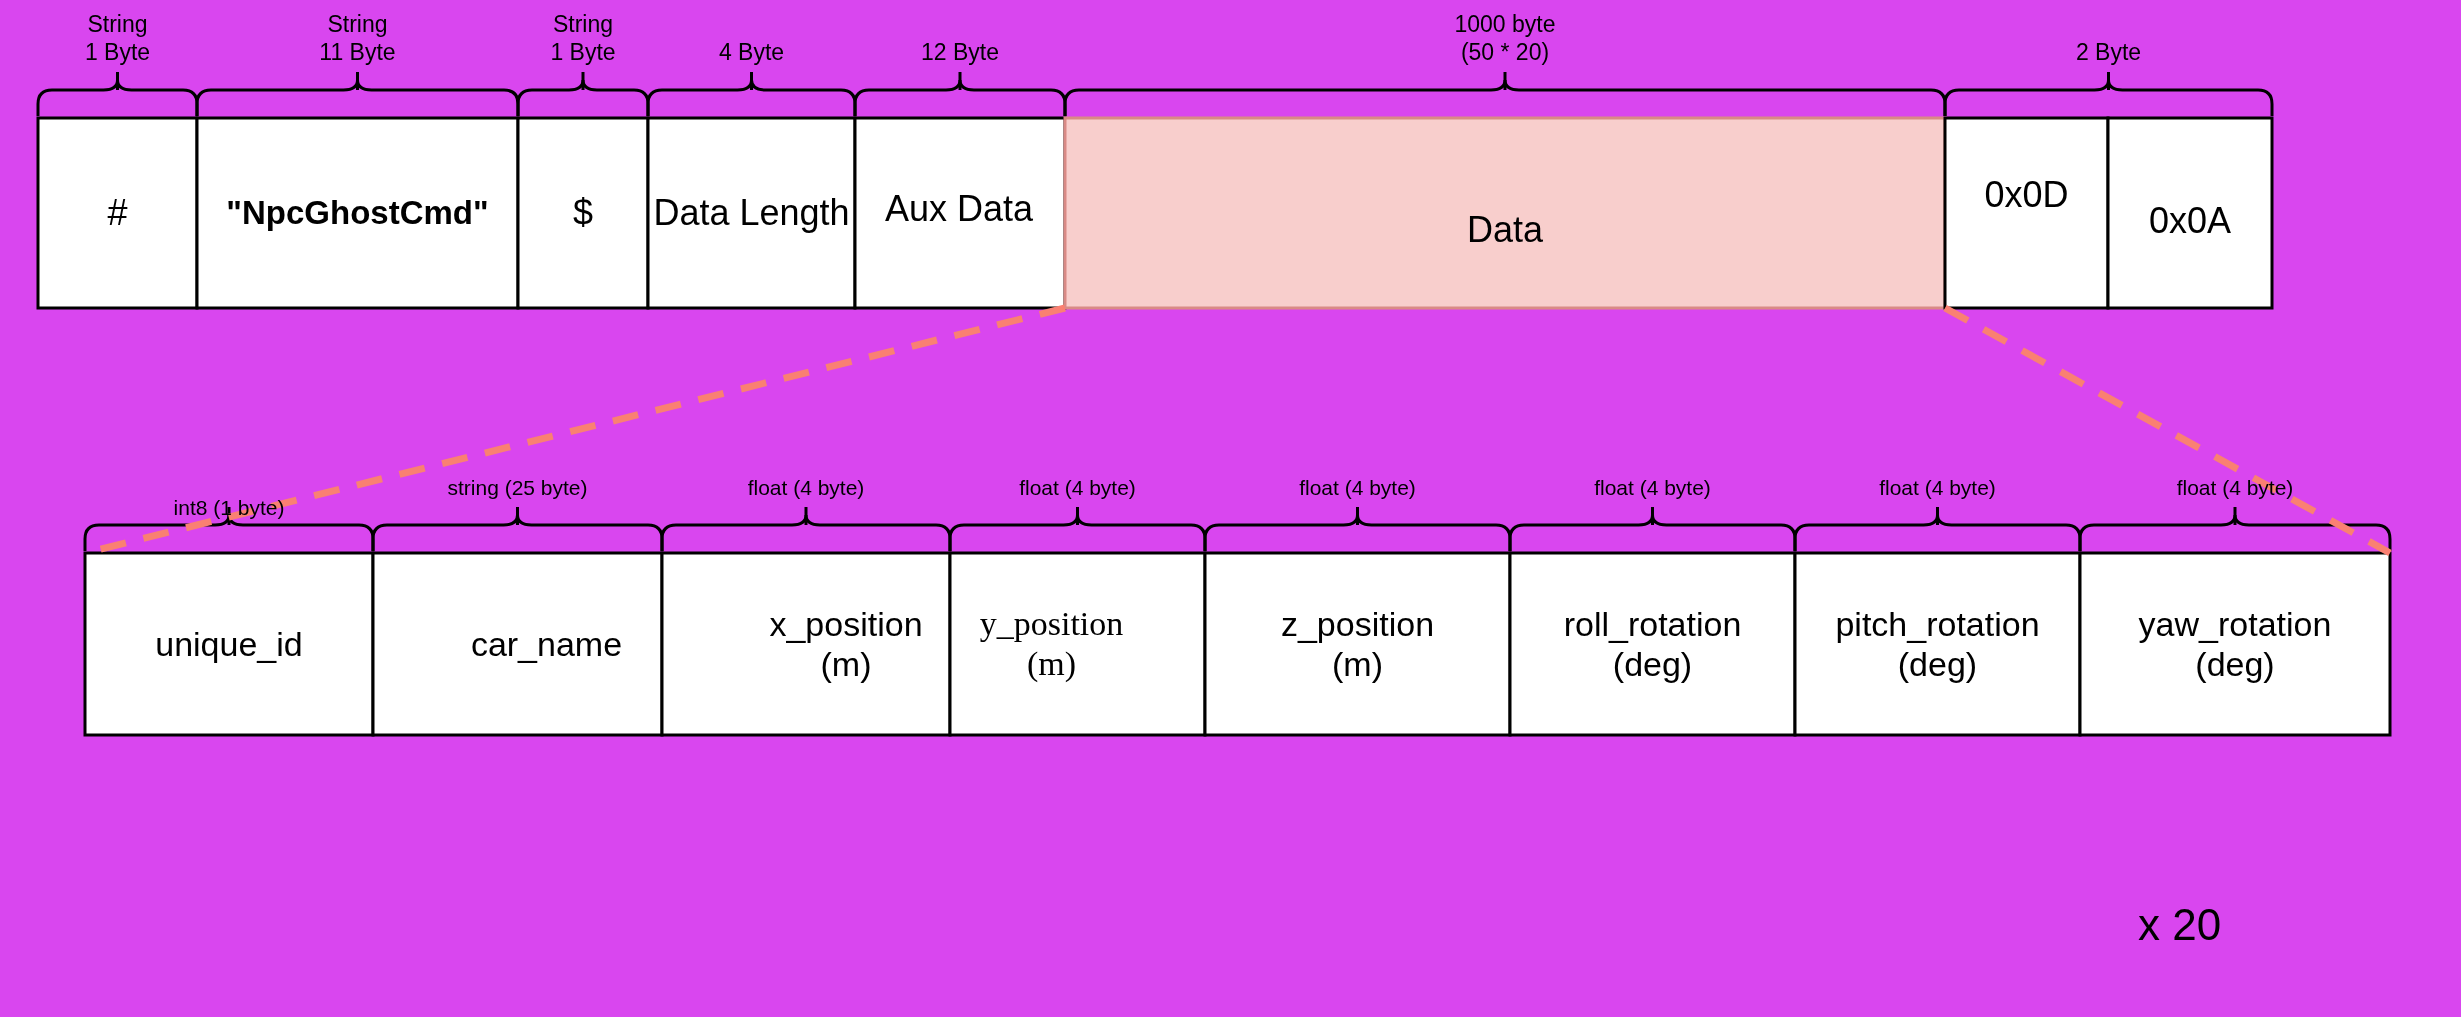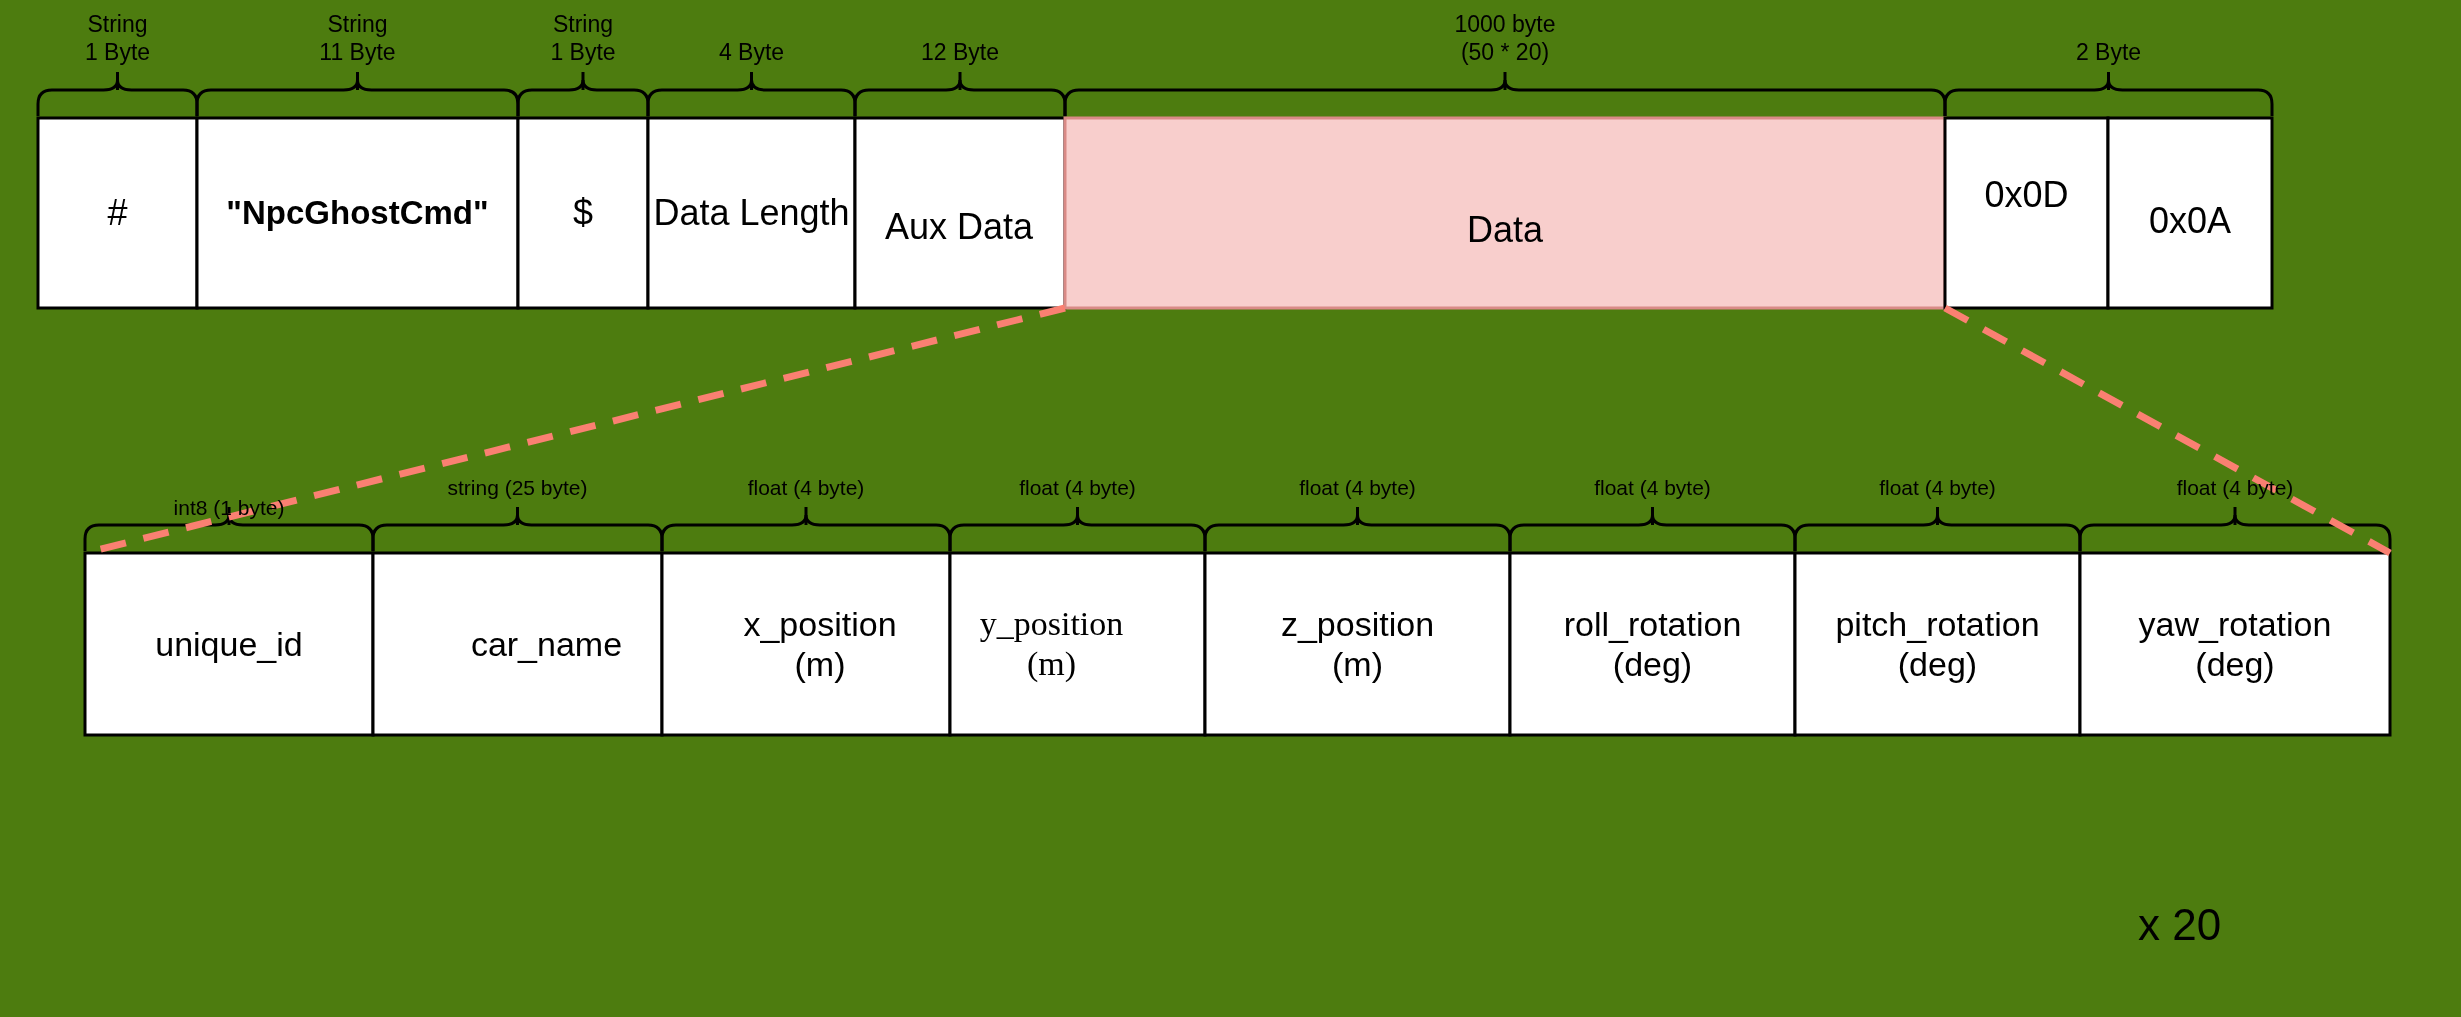--- a/index.html
+++ b/index.html
@@ -8,21 +8,21 @@
     background: #ffffff;
   }
   body {
     font-family: "Liberation Sans", sans-serif;
     color: #000000;
   }
   #canvas {
     position: relative;
     width: 2461px;
     height: 1017px;
-    background: #4d7c0f;
+    background: #d946ef;
     overflow: hidden;
   }
   #svg-layer {
     position: absolute;
     left: 0;
     top: 0;
     width: 2461px;
     height: 1017px;
   }
   .lbl {
@@ -138,39 +138,39 @@
       <div class="lbl size-label-top" style="left: 855px; width: 210px; top: 38px;">12 Byte</div>
       <div class="lbl size-label-top" style="left: 1065px; width: 880px; top: 10px;">1000 byte
 (50 * 20)</div>
       <div class="lbl size-label-top" style="left: 1945px; width: 327px; top: 38px;">2 Byte</div>
     </div>
   <div id="packet-cells">
       <div class="cell-text cell-text-top" style="left: 38px; top: 118px; width: 159px; height: 190px;">#</div>
       <div class="cell-text cell-text-top bold" style="left: 197px; top: 118px; width: 321px; height: 190px;">"NpcGhostCmd"</div>
       <div class="cell-text cell-text-top" style="left: 518px; top: 118px; width: 130px; height: 190px;">$</div>
       <div class="cell-text cell-text-top" style="left: 648px; top: 118px; width: 207px; height: 190px;">Data Length</div>
-      <div class="cell-text cell-text-top" style="left: 855px; top: 132px; width: 208px; height: 190px;">Aux Data</div>
+      <div class="cell-text cell-text-top" style="left: 855px; top: 114px; width: 208px; height: 190px;">Aux Data</div>
       <div class="cell-text cell-text-top" style="left: 1065px; top: 118px; width: 880px; height: 224px;">Data</div>
       <div class="cell-text cell-text-top" style="left: 1945px; top: 118px; width: 163px; height: 154px;">0x0D</div>
       <div class="cell-text cell-text-top" style="left: 2108px; top: 126px; width: 164px; height: 190px;">0x0A</div>
     </div>
   <div id="data-labels">
       <div class="lbl size-label-bottom" style="left: 85px; width: 288px; top: 475px; margin-top: 20px;">int8 (1 byte)</div>
       <div class="lbl size-label-bottom" style="left: 373px; width: 289px; top: 475px;">string (25 byte)</div>
       <div class="lbl size-label-bottom" style="left: 662px; width: 288px; top: 475px;">float (4 byte)</div>
       <div class="lbl size-label-bottom" style="left: 950px; width: 255px; top: 475px;">float (4 byte)</div>
       <div class="lbl size-label-bottom" style="left: 1205px; width: 305px; top: 475px;">float (4 byte)</div>
       <div class="lbl size-label-bottom" style="left: 1510px; width: 285px; top: 475px;">float (4 byte)</div>
       <div class="lbl size-label-bottom" style="left: 1795px; width: 285px; top: 475px;">float (4 byte)</div>
       <div class="lbl size-label-bottom" style="left: 2080px; width: 310px; top: 475px;">float (4 byte)</div>
     </div>
   <div id="data-cells">
       <div class="cell-text cell-text-bottom" style="left: 85px; top: 553px; width: 288px; height: 182px;">unique_id</div>
       <div class="cell-text cell-text-bottom" style="left: 373px; top: 553px; width: 347px; height: 182px;">car_name</div>
-      <div class="cell-text cell-text-bottom" style="left: 662px; top: 553px; width: 316px; height: 182px;">x_position
+      <div class="cell-text cell-text-bottom" style="left: 662px; top: 553px; width: 316px; height: 182px; padding-left: 26px;">x_position
 (m)</div>
       <div class="cell-text cell-text-bottom" style="left: 950px; top: 553px; width: 203px; height: 182px; font-family: Liberation Serif, serif;">y_position
 (m)</div>
       <div class="cell-text cell-text-bottom" style="left: 1205px; top: 553px; width: 305px; height: 182px;">z_position
 (m)</div>
       <div class="cell-text cell-text-bottom" style="left: 1510px; top: 553px; width: 285px; height: 182px;">roll_rotation
 (deg)</div>
       <div class="cell-text cell-text-bottom" style="left: 1795px; top: 553px; width: 285px; height: 182px;">pitch_rotation
 (deg)</div>
       <div class="cell-text cell-text-bottom" style="left: 2080px; top: 553px; width: 310px; height: 182px;">yaw_rotation

